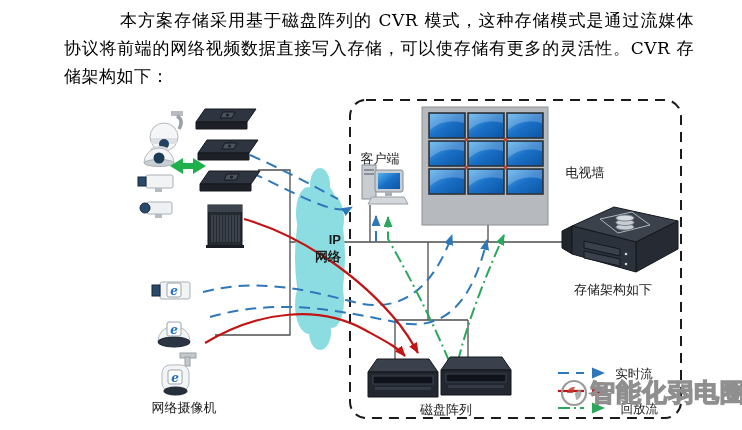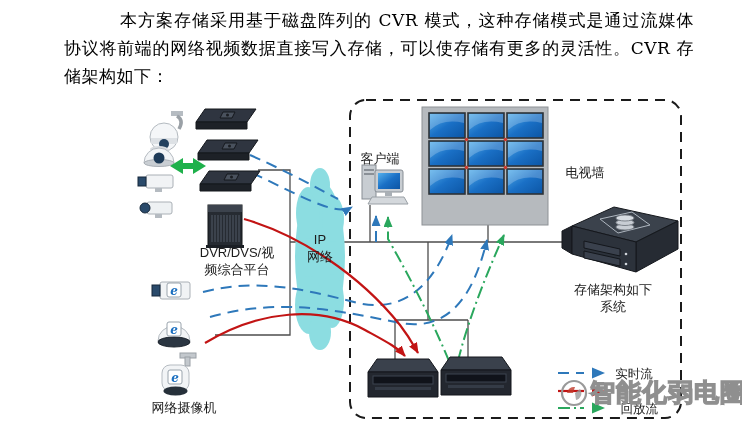--- a/index.html
+++ b/index.html
@@ -10,21 +10,21 @@
   .diagram{position:absolute;left:0;top:95px;width:742px;height:335px;}
   .canvas{position:absolute;left:0;top:0;}
   .boundary{fill:none;stroke:#1b1b1b;stroke-width:2;stroke-dasharray:10 7;}
   .wire{fill:none;stroke:#4d4d4d;stroke-width:1.3;}
   .st-rt{fill:none;stroke:#2e78ba;stroke-width:2;stroke-dasharray:11 7;}
   .st-st{fill:none;stroke:#c21414;stroke-width:2.2;}
   .st-pb{fill:none;stroke:#2aa75d;stroke-width:2;stroke-dasharray:12 4 2 4;}
   .lbl{position:absolute;font-size:13px;color:#1c1c1c;text-align:center;line-height:17px;}
   .lbl div{white-space:nowrap;}
   .small{font-size:12.5px;}
-  .bold{font-weight:normal;}
+  .bold{font-weight:bold;text-align:right;}
   .watermark{position:absolute;left:559px;top:281px;display:flex;align-items:center;gap:1px;z-index:6;}
   .wm-text{font-size:25px;font-weight:bold;letter-spacing:1px;color:rgba(130,130,130,.38);
            -webkit-text-stroke:1.3px #8f8f8f;white-space:nowrap;}
 </style>
 </head>
 <body>
 
 <div class="page">
 
   <p class="para">本方案存储采用基于磁盘阵列的 CVR 模式，这种存储模式是通过流媒体协议将前端的网络视频数据直接写入存储，可以使存储有更多的灵活性。CVR 存储架构如下：</p>
@@ -212,35 +212,31 @@
       <g>
         <path class="st-rt" d="M558,278 H584" stroke-dasharray="14 7"></path>
         <polygon points="592,272.5 605,278 592,283.5" fill="#2e78ba"></polygon>
         <path class="st-st" d="M558,296 H584"></path>
         <polygon points="592,290.5 605,296 592,301.5" fill="#c21414"></polygon>
         <path class="st-pb" d="M558,313 H584"></path>
         <polygon points="592,307.5 605,313 592,318.5" fill="#2aa75d"></polygon>
       </g>
     </svg>
 
-    <div class="lbl" style="left:190px;top:149px;width:94px;">
-      <div>DVR/DVS/视</div>
-      <div>频综合平台</div>
-    </div>
     <div class="lbl" style="left:142px;top:304px;width:84px;">网络摄像机</div>
     <div class="lbl bold" style="left:299px;top:136px;width:42px;z-index:3;">
       <div>IP</div>
       <div>网络</div>
     </div>
     <div class="lbl" style="left:357px;top:55px;width:46px;">客户端</div>
     <div class="lbl" style="left:552px;top:69px;width:46px;margin-left:10px;">电视墙</div>
     <div class="lbl" style="left:558px;top:186px;width:110px;">
       <div>存储架构如下</div>
-      <div>系统</div>
     </div>
+    <div class="lbl" style="left:404px;top:306px;width:84px;">磁盘阵列</div>
 
     <div class="lbl small" style="left:610px;top:271px;width:48px;text-align:center;">实时流</div>
     <div class="lbl small" style="left:610px;top:289px;width:48px;text-align:left;"></div>
     <div class="lbl small" style="left:610px;top:306px;width:48px;text-align:right;">回放流</div>
 
     <div class="watermark">
       <svg width="30" height="30" viewBox="0 0 30 30">
         <circle cx="15" cy="15" r="12" fill="none" stroke="#9a9a9a" stroke-width="2.2"></circle>
         <path d="M8,15 a7,7 0 0 1 8,-6 l-2,6 z" fill="#c0392b" opacity=".8"></path>
         <path d="M21,11 a7,7 0 0 1 -4,11 l-1,-7 z" fill="#9a9a9a" opacity=".8"></path>

